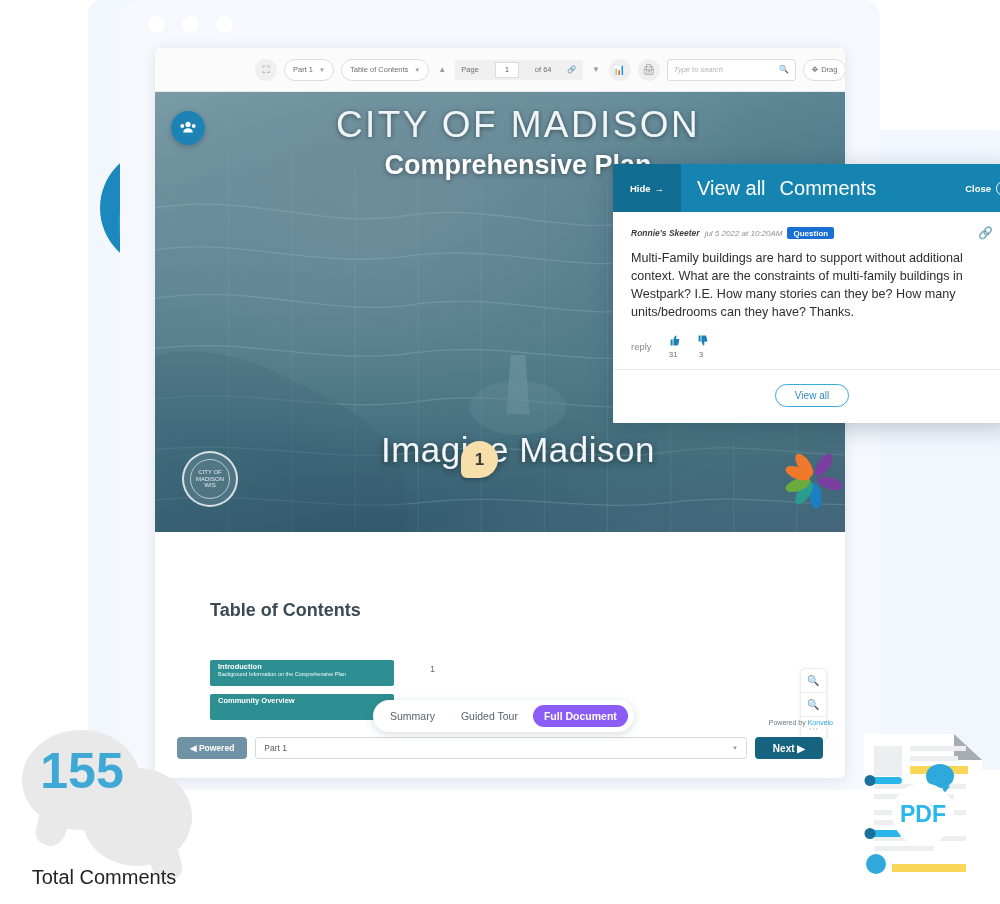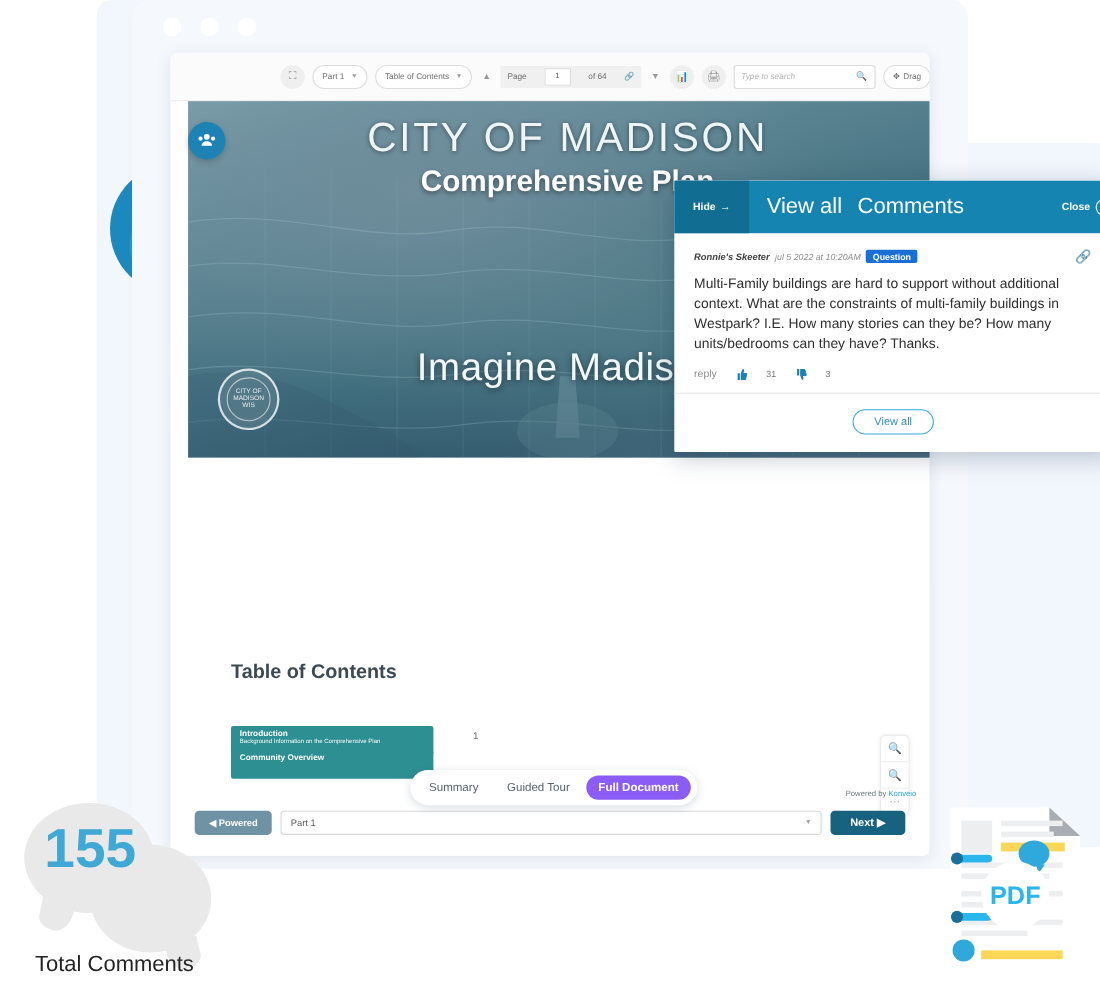--- a/index.html
+++ b/index.html
@@ -83,26 +83,27 @@
   }
   .tb-search span.ph{font-size:7.5px;color:#b3b3b3;font-style:italic;}
   .tb-search span.mag{font-size:8px;color:#9a9a9a;}
   .tb-drag{
     height:20px;border:1px solid #dcdcdc;border-radius:11px;background:#fff;
     display:flex;align-items:center;gap:3px;padding:0 8px;font-size:7.5px;color:#6e6e6e;flex:none;
   }
 
   
   .cover{
-    position:absolute;left:16px;top:44px;width:100%;height:324px;
+    position:absolute;left:0;top:44px;width:100%;height:440px;
     background:
       radial-gradient(ellipse at 30% 25%, #6f8d9b 0%, rgba(111,141,155,0) 55%),
       radial-gradient(ellipse at 72% 62%, #4e7a86 0%, rgba(78,122,134,0) 60%),
       linear-gradient(165deg,#7fa3ae 0%,#5d8694 28%,#3f6d7d 58%,#32596d 78%,#44637a 100%);
     overflow:hidden;
+    padding-left:36px;
   }
   .cover-tex{position:absolute;inset:0;opacity:.34;}
   .cover-title{
     position:absolute;top:12px;left:0;width:100%;text-align:center;
     font-size:37px;letter-spacing:2.4px;color:#eef5f7;font-weight:300;
     text-shadow:0 1px 5px rgba(0,0,0,.45);
   }
   .cover-sub{
     position:absolute;top:58px;left:0;width:100%;text-align:center;
     font-size:27px;color:#ffffff;font-weight:bold;
@@ -145,21 +146,21 @@
     position:absolute;left:0;top:484px;width:100%;bottom:0;background:#ffffff;
   }
   .toc-head{
     position:absolute;left:55px;top:68px;font-size:18px;color:#3c4a55;font-weight:bold;
   }
   .toc-row{
     position:absolute;left:55px;height:26px;background:#2d8f92;border-radius:2px;
     width:184px;padding:3px 8px;box-sizing:border-box;color:#fff;
   }
   .toc-row.r1{top:128px;}
-  .toc-row.r2{top:150px;}
+  .toc-row.r2{top:162px;}
   .toc-t{font-size:7.5px;font-weight:bold;line-height:1.1;}
   .toc-d{font-size:5.5px;line-height:1.25;opacity:.95;}
   .toc-pg{position:absolute;left:275px;top:132px;font-size:9px;color:#6b6b6b;}
 
   
   .zoomstack{
     position:absolute;right:18px;top:136px;width:25px;
     background:#fff;border:1px solid #ececec;border-radius:5px;
     box-shadow:0 1px 5px rgba(0,0,0,.08);
   }
@@ -239,21 +240,21 @@
   .cbadge{
     background:#1a6fd4;color:#fff;font-size:8px;font-weight:bold;
     padding:1.5px 6px;border-radius:2px;filter:blur(.3px);
   }
   .clink{margin-left:auto;color:#2aa6d8;font-size:12px;}
   .ctext{
     margin-top:9px;font-size:12.6px;line-height:1.43;color:#2e2e2e;
   }
   .cactions{display:flex;align-items:center;gap:15px;margin-top:13px;}
   .c-reply{font-size:9.5px;color:#8b8b8b;}
-  .c-vote{display:flex;align-items:center;gap:17px;color:#1c82b6;font-size:12px;}
+  .c-vote{display:flex;align-items:center;gap:3px;color:#1c82b6;font-size:12px;flex-direction:column;}
   .c-vote span.n{font-size:8px;color:#6f6f6f;}
   .cfoot{padding:14px 0 16px 0;display:flex;justify-content:center;}
   .viewall-btn{
     border:1.3px solid #3aa8dd;color:#2f8cba;border-radius:14px;
     font-size:10px;padding:5px 19px;background:#fff;
   }
 
   
   .people-btn{
     position:absolute;left:171px;top:111px;width:34px;height:34px;border-radius:50%;

